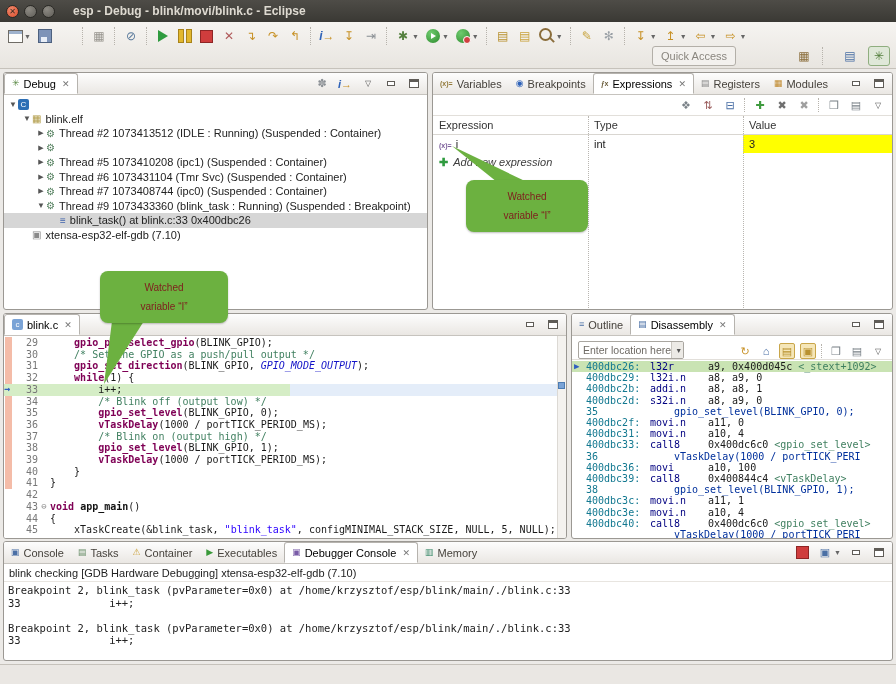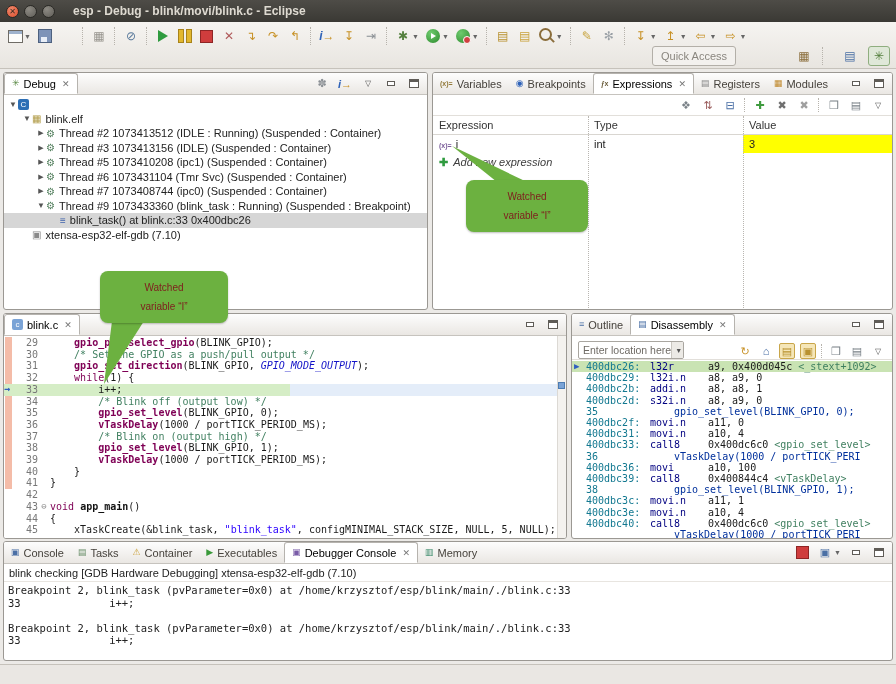--- a/index.html
+++ b/index.html
@@ -93,21 +93,21 @@
   .ed-range{position:absolute;left:1px;width:7px;background:var(--range-salmon)}
   .ed-lines{position:absolute;left:0;top:1px;right:8px}
   .eline{display:flex;white-space:pre}
   .eline .ln{width:24px;margin-left:10px;text-align:right;color:#787878;flex:none}
   .eline .fold{width:12px;text-align:center;color:#8a8a8a;font-size:9px;flex:none}
   .eline .code{flex:1}
   .eline.cur .code,.eline.cur{background:linear-gradient(to right,var(--exec-line-green) 0,var(--exec-line-green) 240px,var(--exec-line-blue) 240px)}
   .ed-mark{position:absolute;left:0;color:#2f5fbf;font-weight:bold;font-size:10px}
   .ov-ruler{position:absolute;right:0;top:0;width:8px;bottom:0;background:#f4f2ef;border-left:1px solid #dcd9d4}
   .ov-mark{position:absolute;right:1px;width:5px;height:5px;background:#7aa3d6;border:1px solid #4d7cb2}
-  .s-p{color:#1a1a1a}.s-f{color:#7F0055;font-weight:bold}.s-k{color:#7F0055;font-weight:normal}
+  .s-p{color:#1a1a1a}.s-f{color:#7F0055;font-weight:bold}.s-k{color:#7F0055;font-weight:bold}
   .s-c{color:#3F7F5F}.s-m{color:#1414C8;font-style:italic}.s-s{color:#2A00FF}.s-d{color:#111;font-weight:bold}
   
   .dis-toolbar{height:23px;display:flex;align-items:flex-end;gap:5px;padding:0 6px;border-bottom:1px solid #e2dfda}
   .loc-combo{width:104px;height:16px;border:1px solid #a9a6a0;border-radius:2px;background:#fff;
              display:flex;align-items:center;overflow:hidden}
   .loc-combo .txt{padding-left:4px;color:#6f6b65;white-space:nowrap;font-size:10.5px}
   .loc-combo .dd{margin-left:auto;border-left:1px solid #c9c6c0;background:#eceae6;height:100%;width:13px;
                  display:flex;align-items:center;justify-content:center;font-size:7px;color:#555;flex:none}
   .disasm{font-family:"DejaVu Sans Mono","Liberation Mono",monospace;font-size:10px;line-height:11.2px;
           position:relative;height:calc(100% - 45px);overflow:hidden;padding-top:1px}
@@ -306,21 +306,20 @@
         <span>blink.elf</span>
       </div>
       <div class="trow" style="padding-left: 32px;">
         <span class="tw" style="font-size: 7px;">▶</span>
         <span class="ticon" style="color: rgb(79, 125, 90);">⚙</span>
         <span>Thread #2 1073413512 (IDLE : Running) (Suspended : Container)</span>
       </div>
       <div class="trow" style="padding-left: 32px;">
         <span class="tw" style="font-size: 7px;">▶</span>
         <span class="ticon" style="color: rgb(79, 125, 90);">⚙</span>
-        <span>Thread #3 1073413156 (IDLE) (Suspended : Container)</span>
       </div>
       <div class="trow" style="padding-left: 32px;">
         <span class="tw" style="font-size: 7px;">▶</span>
         <span class="ticon" style="color: rgb(79, 125, 90);">⚙</span>
         <span>Thread #5 1073410208 (ipc1) (Suspended : Container)</span>
       </div>
       <div class="trow" style="padding-left: 32px;">
         <span class="tw" style="font-size: 7px;">▶</span>
         <span class="ticon" style="color: rgb(79, 125, 90);">⚙</span>
         <span>Thread #6 1073431104 (Tmr Svc) (Suspended : Container)</span>

